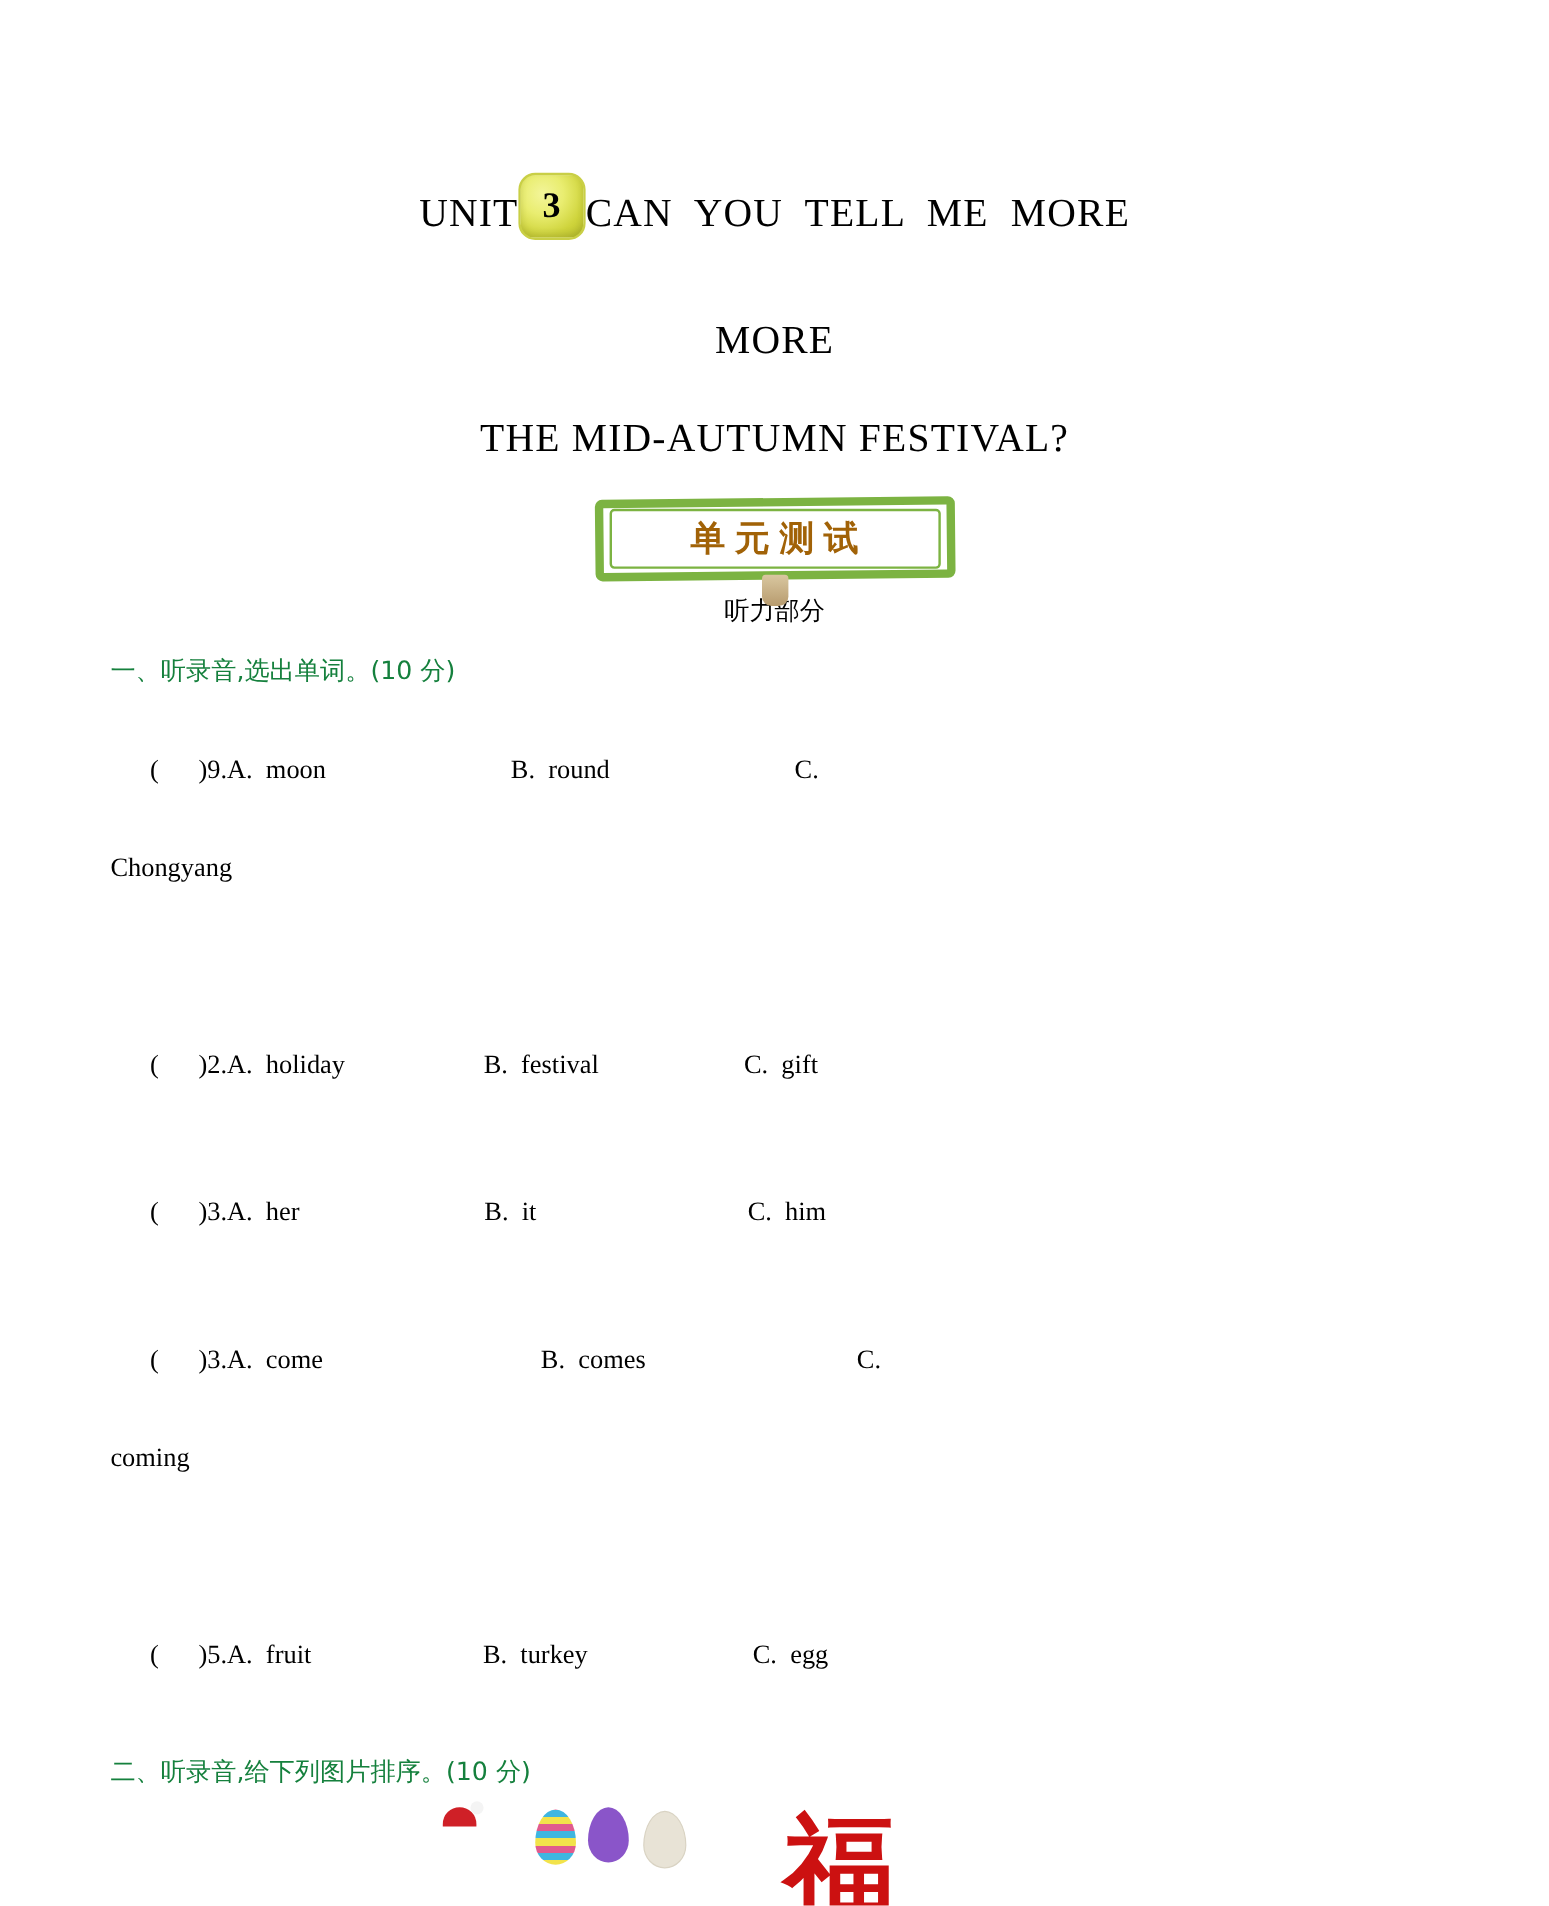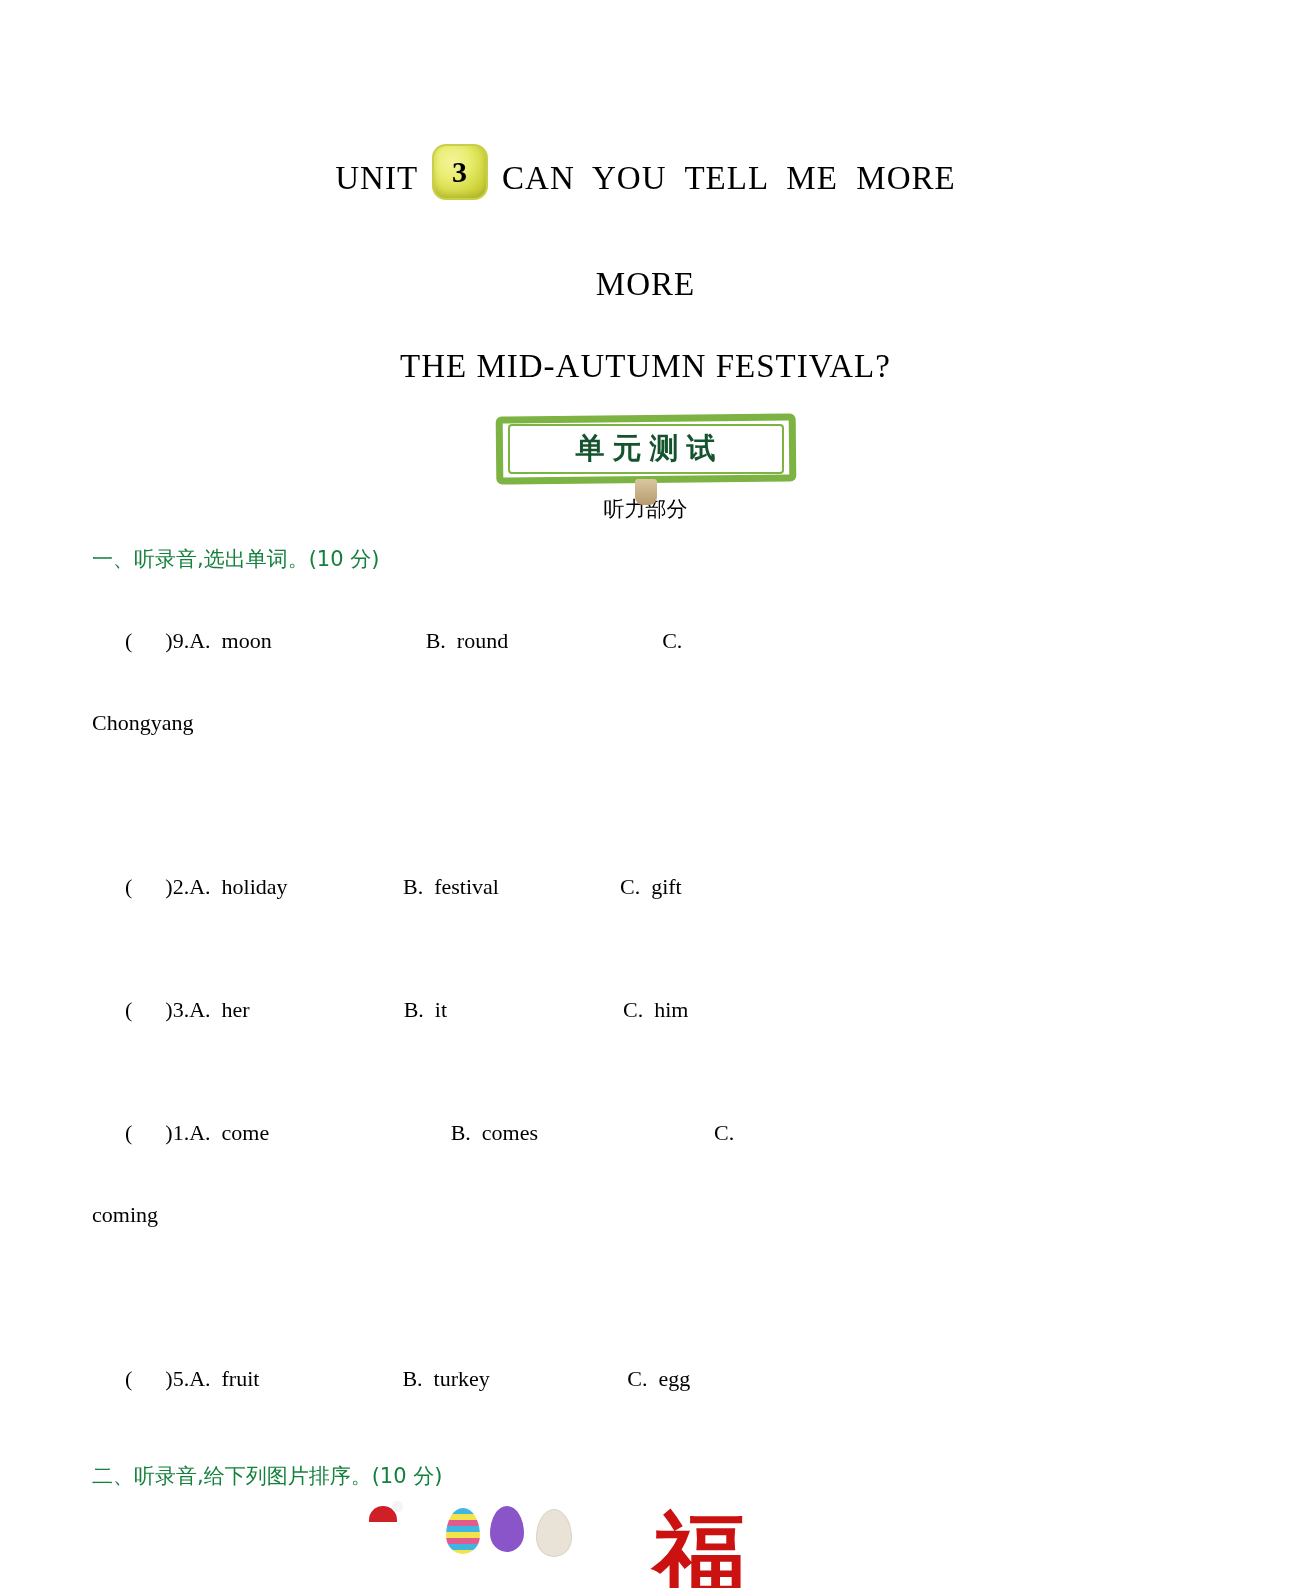--- a/index.html
+++ b/index.html
@@ -27,21 +27,20 @@
   .title-block {
     margin-top: 150px;
     text-align: center;
   }
   .title-line1 {
     font-size: 33px;
     letter-spacing: 1px;
     display: flex;
     align-items: center;
     justify-content: center;
-    gap: 14px;
     white-space: pre;
   }
   .unit-word { font-size: 33px; }
   .unit-badge {
     display: inline-block;
     width: 52px;
     height: 52px;
     border-radius: 14px;
     background: radial-gradient(circle at 35% 30%, #f3f59a 0%, #e9ed70 35%, #cfd43c 70%, #b9bf2a 100%);
     border: 2px solid #c9cf46;
@@ -91,21 +90,21 @@
     display: flex;
     align-items: center;
     justify-content: center;
     background: #ffffff;
   }
   .stamp-text {
     font-family: "DejaVu Sans", sans-serif;
     font-size: 29px;
     font-weight: bold;
     letter-spacing: 8px;
-    color: #14532d;
+    color: #a16207;
     padding-left: 8px;
   }
   .stamp-tail {
     position: absolute;
     left: 50%;
     transform: translateX(-50%);
     bottom: -22px;
     width: 22px;
     height: 26px;
     background: linear-gradient(180deg,#d9c7a0 0%, #b79b6e 100%);
@@ -216,21 +215,21 @@
       <span>(      )9.A.  moon                            B.  round                            C.</span>
       <span class="wrap-next">Chongyang</span>
     </div>
     <div class="opt-row">
       <span>(      )2.A.  holiday                     B.  festival                      C.  gift</span>
     </div>
     <div class="opt-row">
       <span>(      )3.A.  her                            B.  it                                C.  him</span>
     </div>
     <div class="opt-row">
-      <span>(      )1.A.  come                                 B.  comes                                C.</span>
+      <span>(      )3.A.  come                                 B.  comes                                C.</span>
       <span class="wrap-next">coming</span>
     </div>
     <div class="opt-row">
       <span>(      )5.A.  fruit                          B.  turkey                         C.  egg</span>
     </div>
 
     <div class="q-head">二、听录音,给下列图片排序。(10 分)</div>
 
     <div class="pic-row">
 

